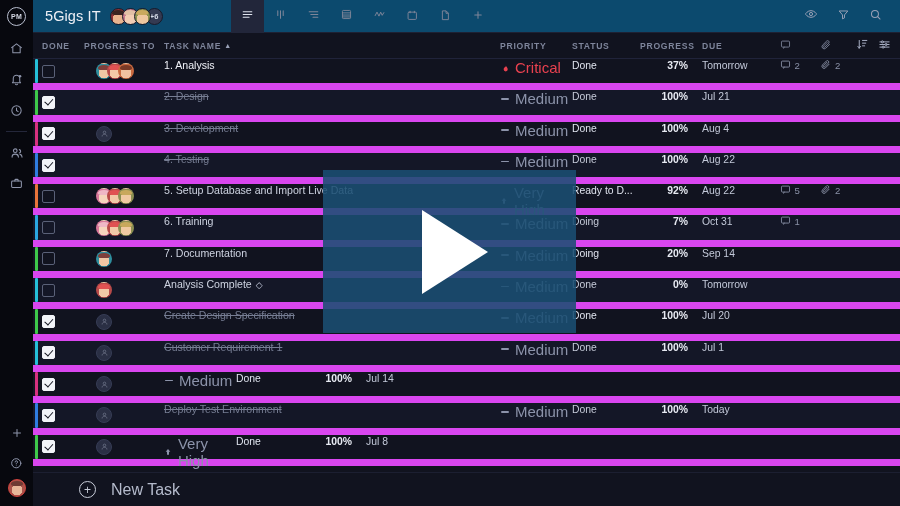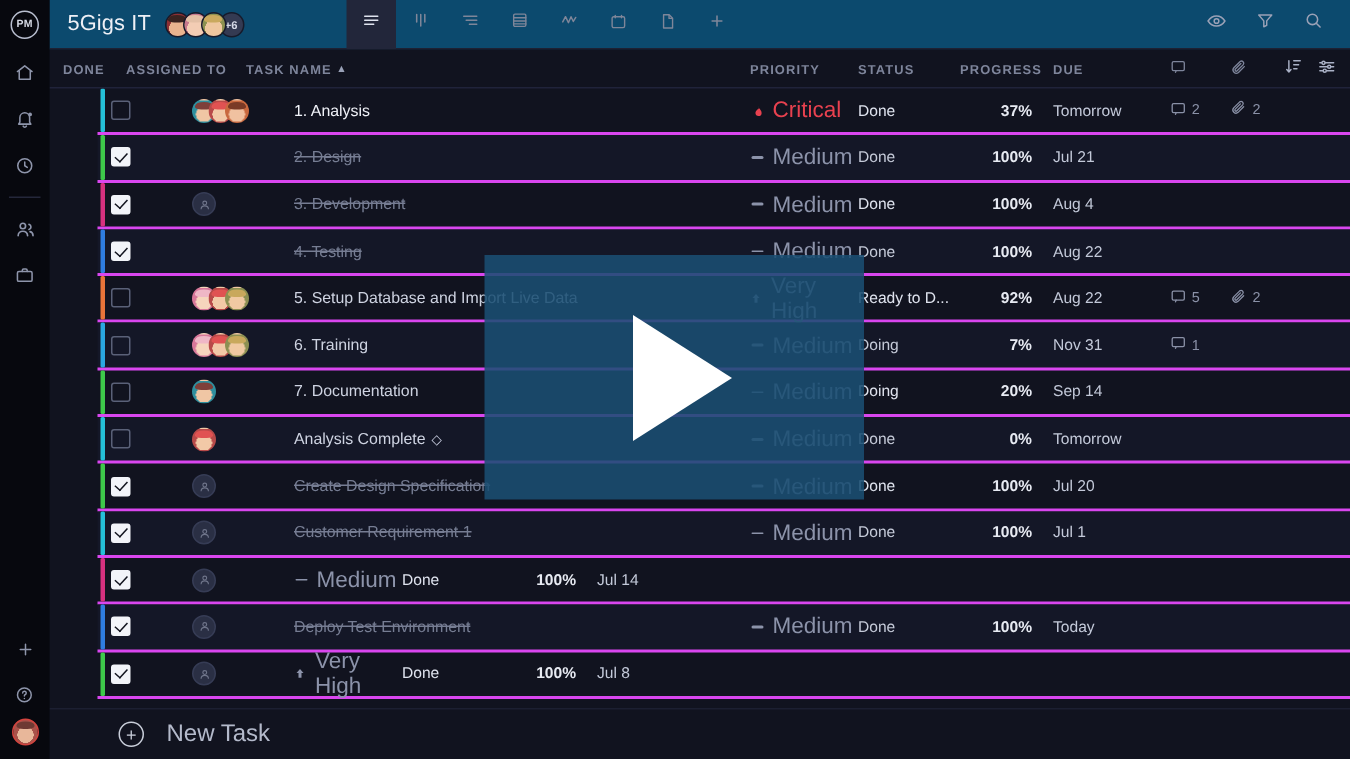--- a/index.html
+++ b/index.html
@@ -104,24 +104,23 @@
   .c-due    { width:78px; flex:0 0 78px; }
   .c-cmt    { width:40px; flex:0 0 40px; }
   .c-att    { width:36px; flex:0 0 36px; }
   .c-end    { width:44px; flex:0 0 44px; display:flex; align-items:center; justify-content:flex-end; padding-right:9px; gap:9px;}
 
   .colhead .c-prog{ padding-right:0; text-align:left; }
 
   
   .rows { flex:1 1 auto; overflow:hidden; }
   .row {
-    height:31.3px; display:flex; align-items:center;
-    border-bottom:2px solid #d946ef; font-size:10.5px; color:#ced3e1;
+    height:31.3px; display:flex; 
+    border-bottom:7px solid #d946ef; font-size:10.5px; color:#ced3e1;
     position:relative;
-    margin-left:32px;
   }
   .row.alt { background:#141727; }
   .row .bar { width:3px; height:100%; margin-left:2px; border-radius:1px; }
 
   .chk {
     width:13px; height:13px; border-radius:2px; border:1px solid #5a6178;
     background:transparent; display:flex; align-items:center; justify-content:center;
     cursor:pointer; flex:0 0 13px;
   }
   .chk.on { background:#f2f4f9; border-color:#f2f4f9; }
@@ -369,21 +368,21 @@
                 <path d="M16 16l4.4 4.4"></path>
               </svg>
           </span>
         </div>
       </div>
     </div>
 
     <div class="colhead">
       <div class="c-bar"></div>
       <div class="c-done">DONE</div>
-      <div class="c-assign">ASSIGNED TO</div>
+      <div class="c-assign">PROGRESS TO</div>
       <div class="c-name">
         <span>TASK NAME</span><span class="sort-caret">▲</span>
       </div>
       <div class="c-prio">
         <span>PRIORITY</span>
       </div>
       <div class="c-status">STATUS</div>
       <div class="c-prog">PROGRESS</div>
       <div class="c-due">DUE</div>
       <div class="c-cmt">
@@ -585,21 +584,21 @@
           <div class="c-prio">
             <div class="prio medium">
               <span class="gl">
                 <span class="dash"></span>
               </span>
               <span>Medium</span>
             </div>
           </div>
           <div class="c-status"><span class="status">Doing</span></div>
           <div class="c-prog"><span class="prog">7%</span></div>
-          <div class="c-due"><span class="due">Nov 31</span></div>
+          <div class="c-due"><span class="due">Oct 31</span></div>
           <div class="c-cmt"><span class="metric">
               <span><svg width="11" height="11" viewBox="0 0 24 24" fill="none" stroke="currentColor" stroke-width="1.9">
                   <rect x="3.2" y="4.6" width="17.6" height="13" rx="2"></rect>
                   <path d="M8 20.2l1-2.6" stroke-linecap="round"></path>
                 </svg></span>
               <span>1</span>
             </span></div>
           <div class="c-att"></div>
           <div class="c-end"></div>
         </div>

